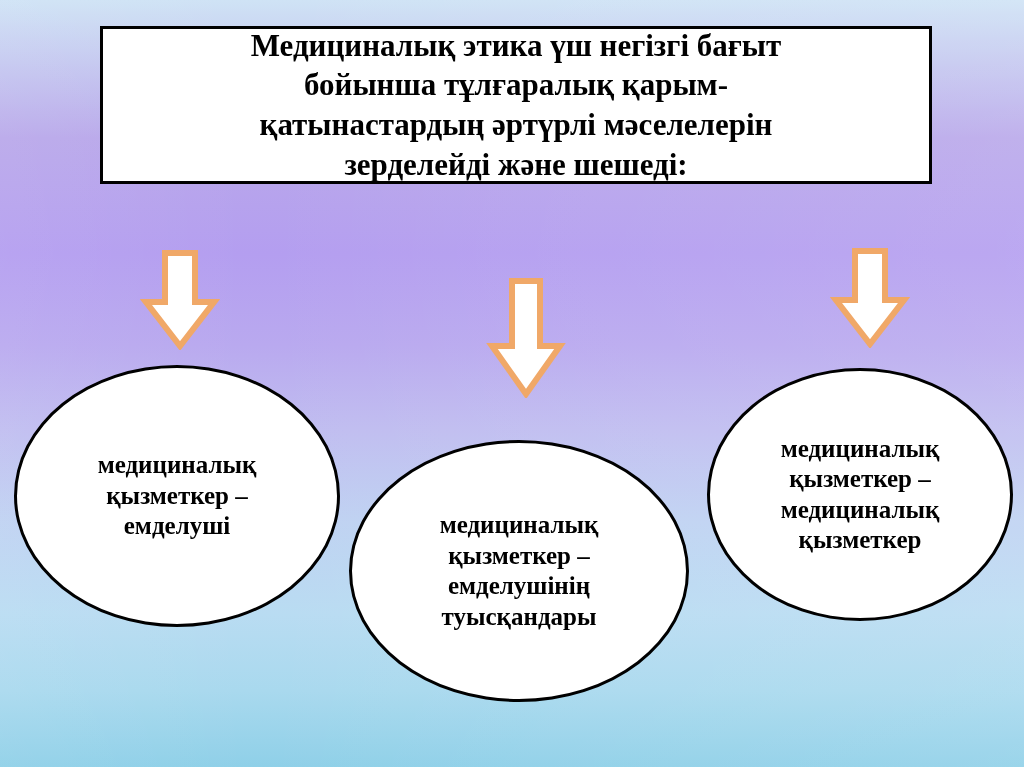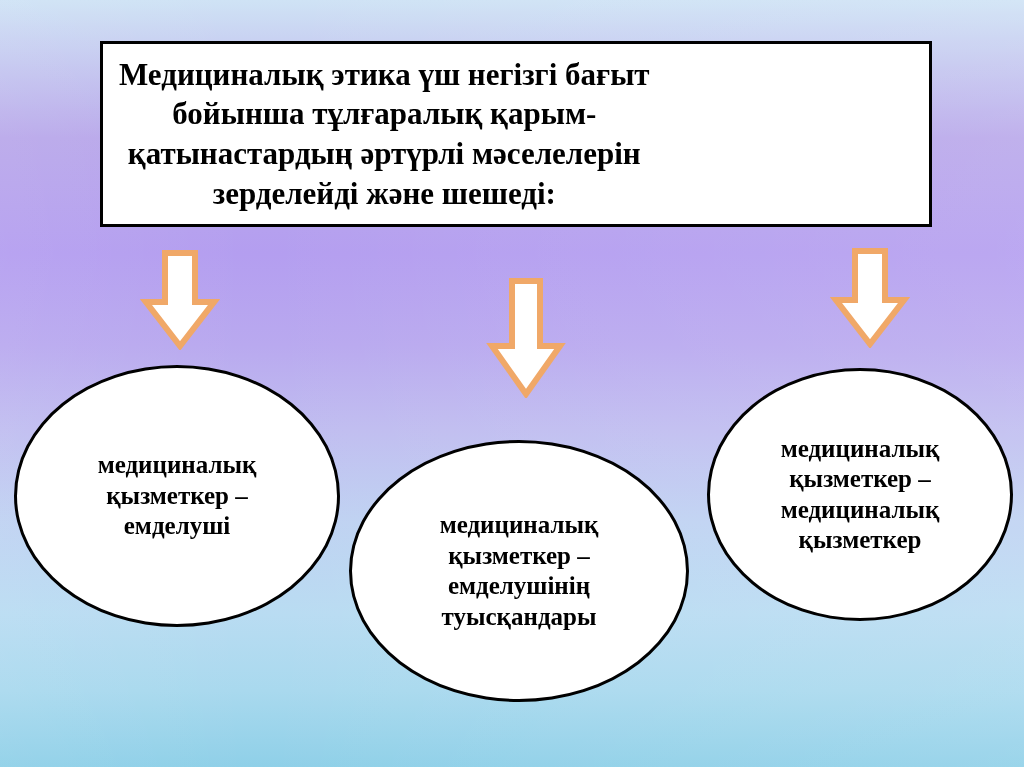--- a/index.html
+++ b/index.html
@@ -37,29 +37,29 @@
         rgba(255,255,255,0.06) 0%,
         rgba(255,255,255,0.0) 25%,
         rgba(255,255,255,0.05) 55%,
         rgba(255,255,255,0.10) 100%);
     pointer-events: none;
   }
 
   .title-box {
     position: absolute;
     left: 100px;
-    top: 41px;
+    top: 26px;
     width: 832px;
-    height: 186px;
+    height: 158px;
     background: #ffffff;
     border: 3px solid #000000;
     box-sizing: border-box;
     display: flex;
     align-items: center;
-    justify-content: flex-start;
+    justify-content: center;
     z-index: 3;
   }
   .title-text {
     font-family: "Liberation Serif", serif;
     font-weight: bold;
     font-size: 31px;
     line-height: 1.28;
     text-align: center;
     color: #000000;
     padding: 0 16px;

